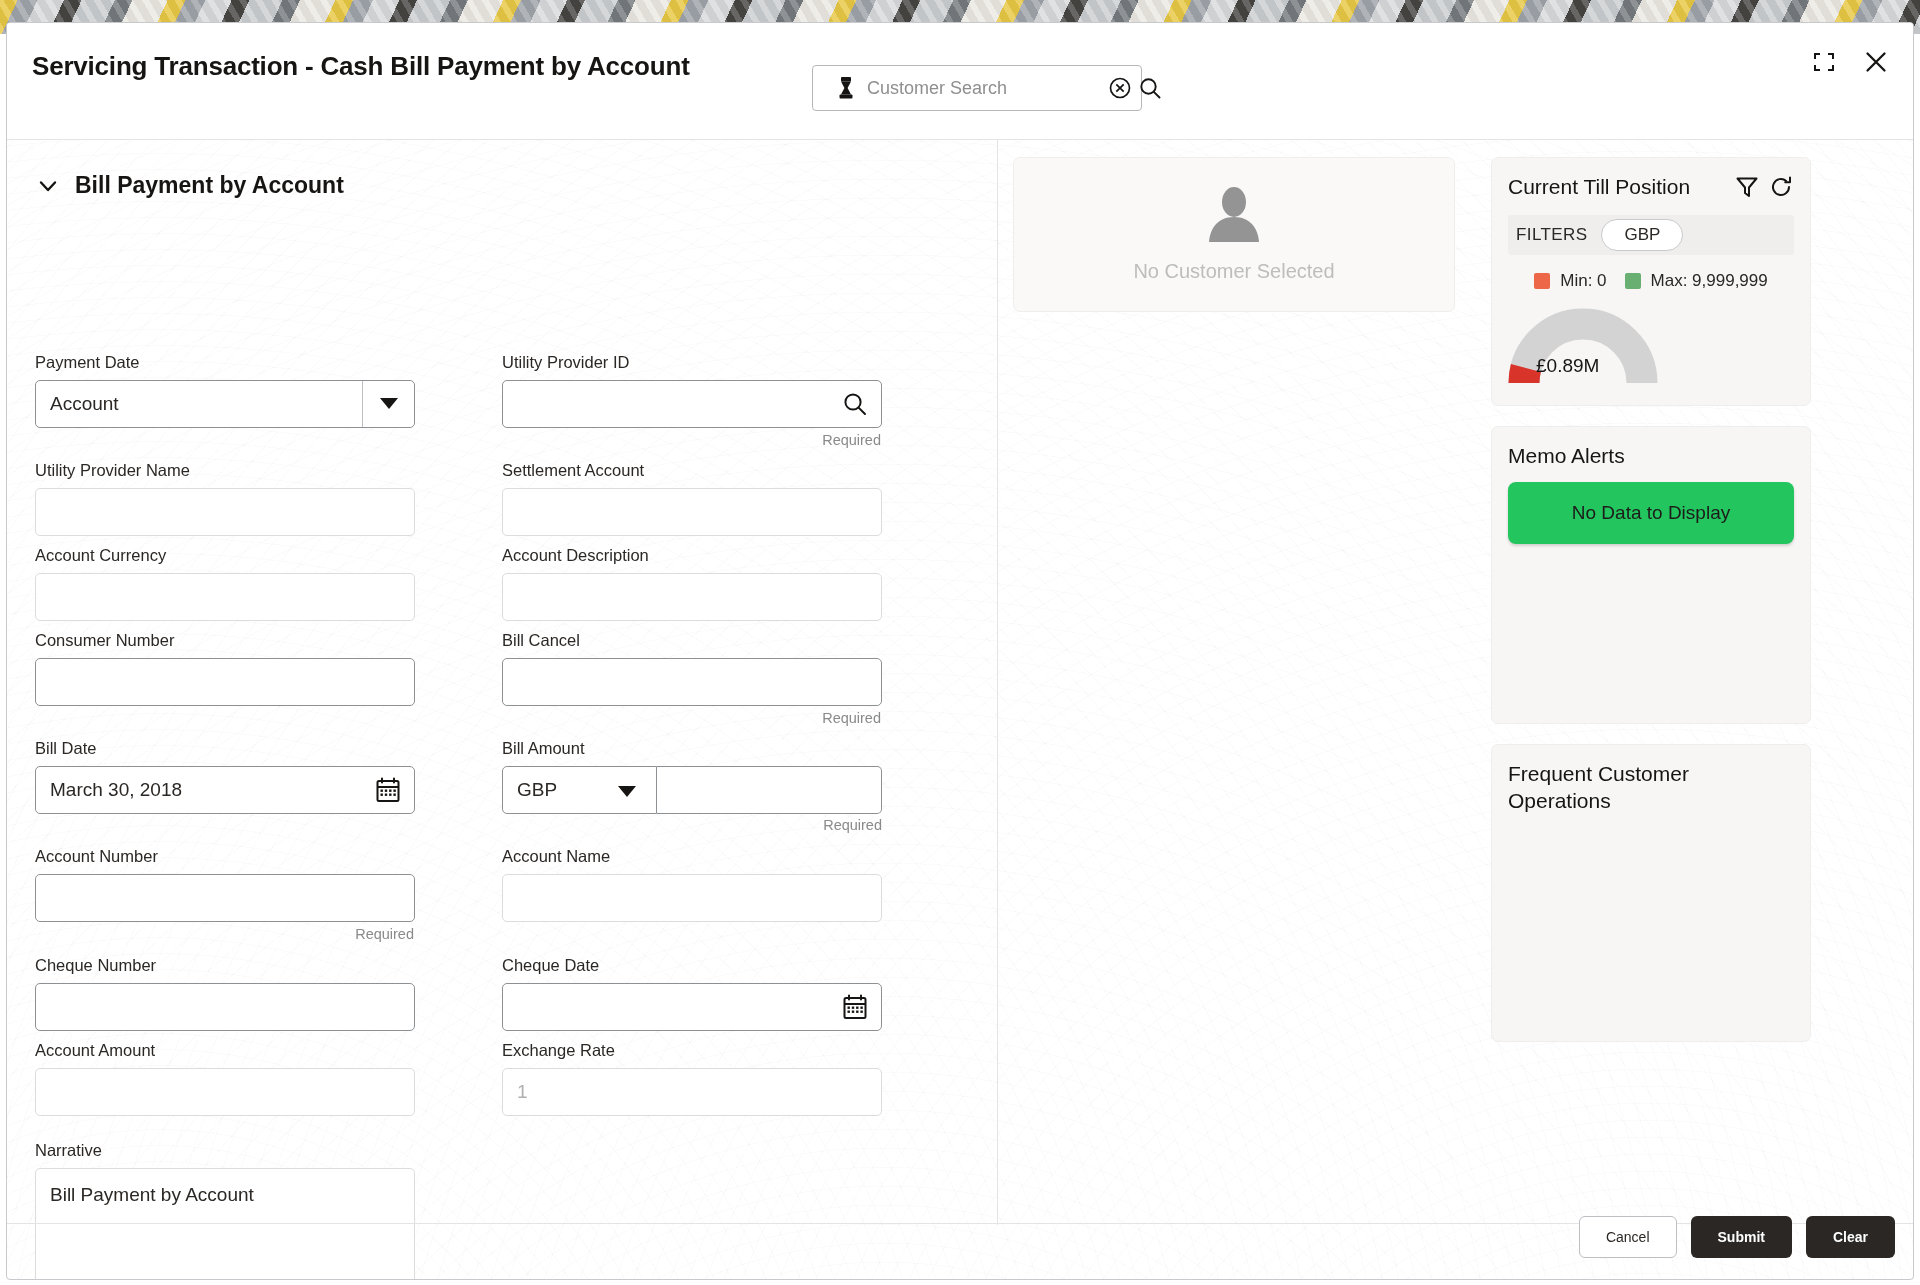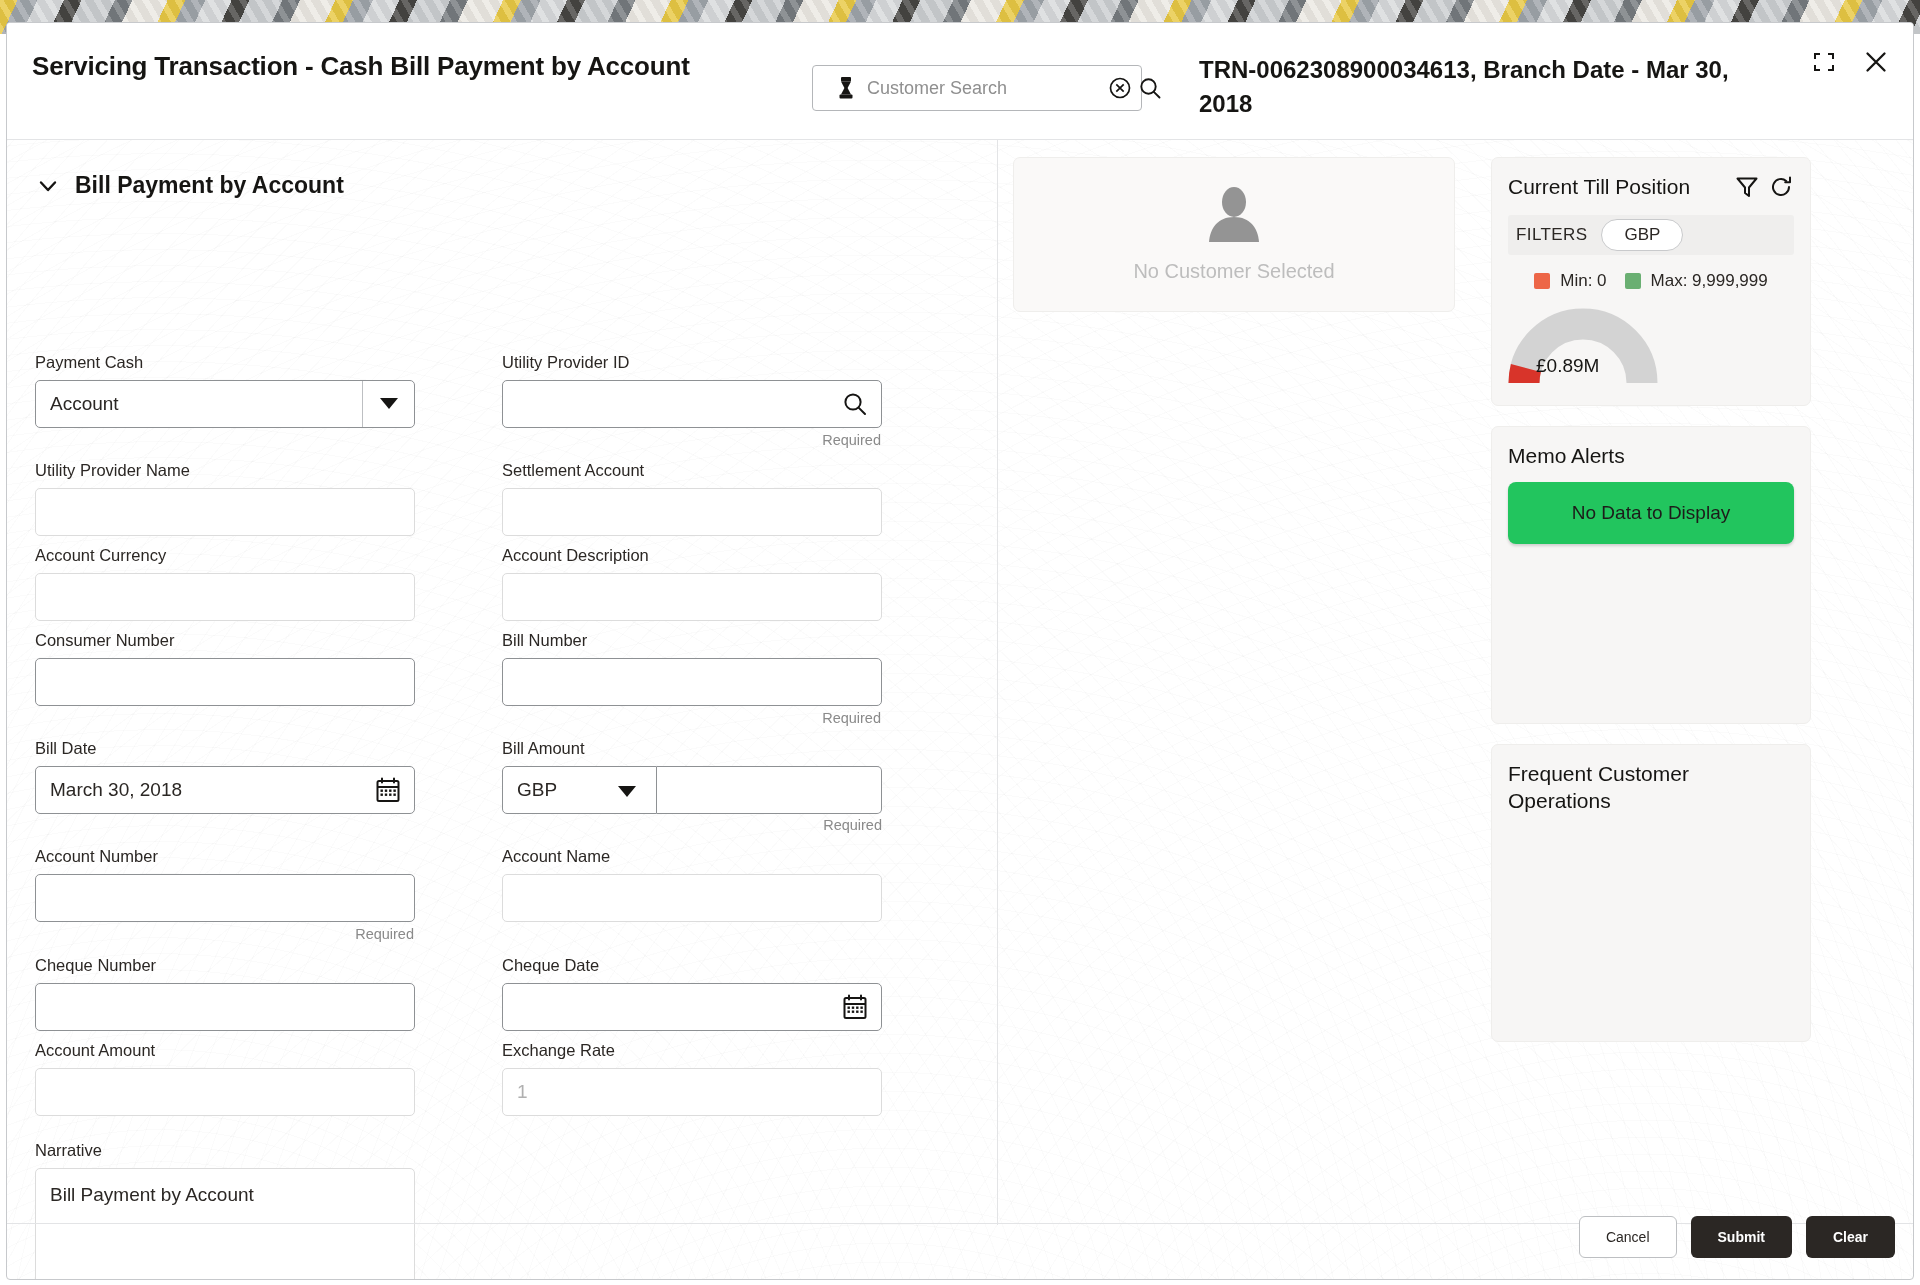--- a/index.html
+++ b/index.html
@@ -218,21 +218,20 @@
       <svg class="sb-icon" viewBox="0 0 26 26">
         <circle cx="13" cy="13" r="9.5" fill="none" stroke="#161513" stroke-width="1.7"></circle>
         <path d="M9.3 9.3 L16.7 16.7 M16.7 9.3 L9.3 16.7" stroke="#161513" stroke-width="1.7" fill="none"></path>
       </svg>
       <svg class="sb-icon" viewBox="0 0 26 26">
         <circle cx="11.5" cy="11.5" r="7.2" fill="none" stroke="#161513" stroke-width="1.9"></circle>
         <path d="M16.8 16.8 L22.5 22.5" stroke="#161513" stroke-width="1.9" stroke-linecap="round"></path>
       </svg>
     </div>
 
-    <div id="trn-info">TRN-0062308900034613, Branch Date - Mar 30, 2018</div>
 
     <div id="win-controls">
       <svg class="win-btn" viewBox="0 0 26 26">
         <path d="M4 10 L4 5 L9 5" fill="none" stroke="#161513" stroke-width="2"></path>
         <path d="M22 10 L22 5 L17 5" fill="none" stroke="#161513" stroke-width="2"></path>
         <path d="M4 16 L4 21 L9 21" fill="none" stroke="#161513" stroke-width="2"></path>
         <path d="M22 16 L22 21 L17 21" fill="none" stroke="#161513" stroke-width="2"></path>
       </svg>
       <svg class="win-btn" viewBox="0 0 26 26">
         <path d="M4.5 4.5 L21.5 21.5 M21.5 4.5 L4.5 21.5" stroke="#161513" stroke-width="2.3" stroke-linecap="round"></path>
@@ -248,21 +247,21 @@
       <div id="section-head">
         <svg class="chev" viewBox="0 0 22 22">
           <path d="M4 7.5 L11 15 L18 7.5" fill="none" stroke="#161513" stroke-width="2.4" stroke-linecap="round" stroke-linejoin="round"></path>
         </svg>
         <span class="sec-title">Bill Payment by Account</span>
       </div>
 
       <div class="grid">
 
         <div class="field" style="left:28px;top:134px;">
-          <div class="flabel">Payment Cash</div>
+          <div class="flabel">Payment Date</div>
           <div class="ctl strong">
             <input readonly="" value="Account" style="">
             <span class="sel-arrow">
                 <i class="caret"></i>
               </span>
           </div>
         </div>
 
         <div class="field" style="left:495px;top:134px;">
           <div class="flabel">Utility Provider ID</div>
@@ -305,21 +304,21 @@
         </div>
 
         <div class="field" style="left:28px;top:412px;">
           <div class="flabel">Consumer Number</div>
           <div class="ctl strong">
             <input style="">
           </div>
         </div>
 
         <div class="field" style="left:495px;top:412px;">
-          <div class="flabel">Bill Number</div>
+          <div class="flabel">Bill Cancel</div>
           <div class="ctl strong">
             <input style="">
             <span class="req">Required</span>
           </div>
         </div>
 
         <div class="field" style="left:28px;top:520px;">
           <div class="flabel">Bill Date</div>
           <div class="ctl strong">
             <input value="March 30, 2018" style="">

